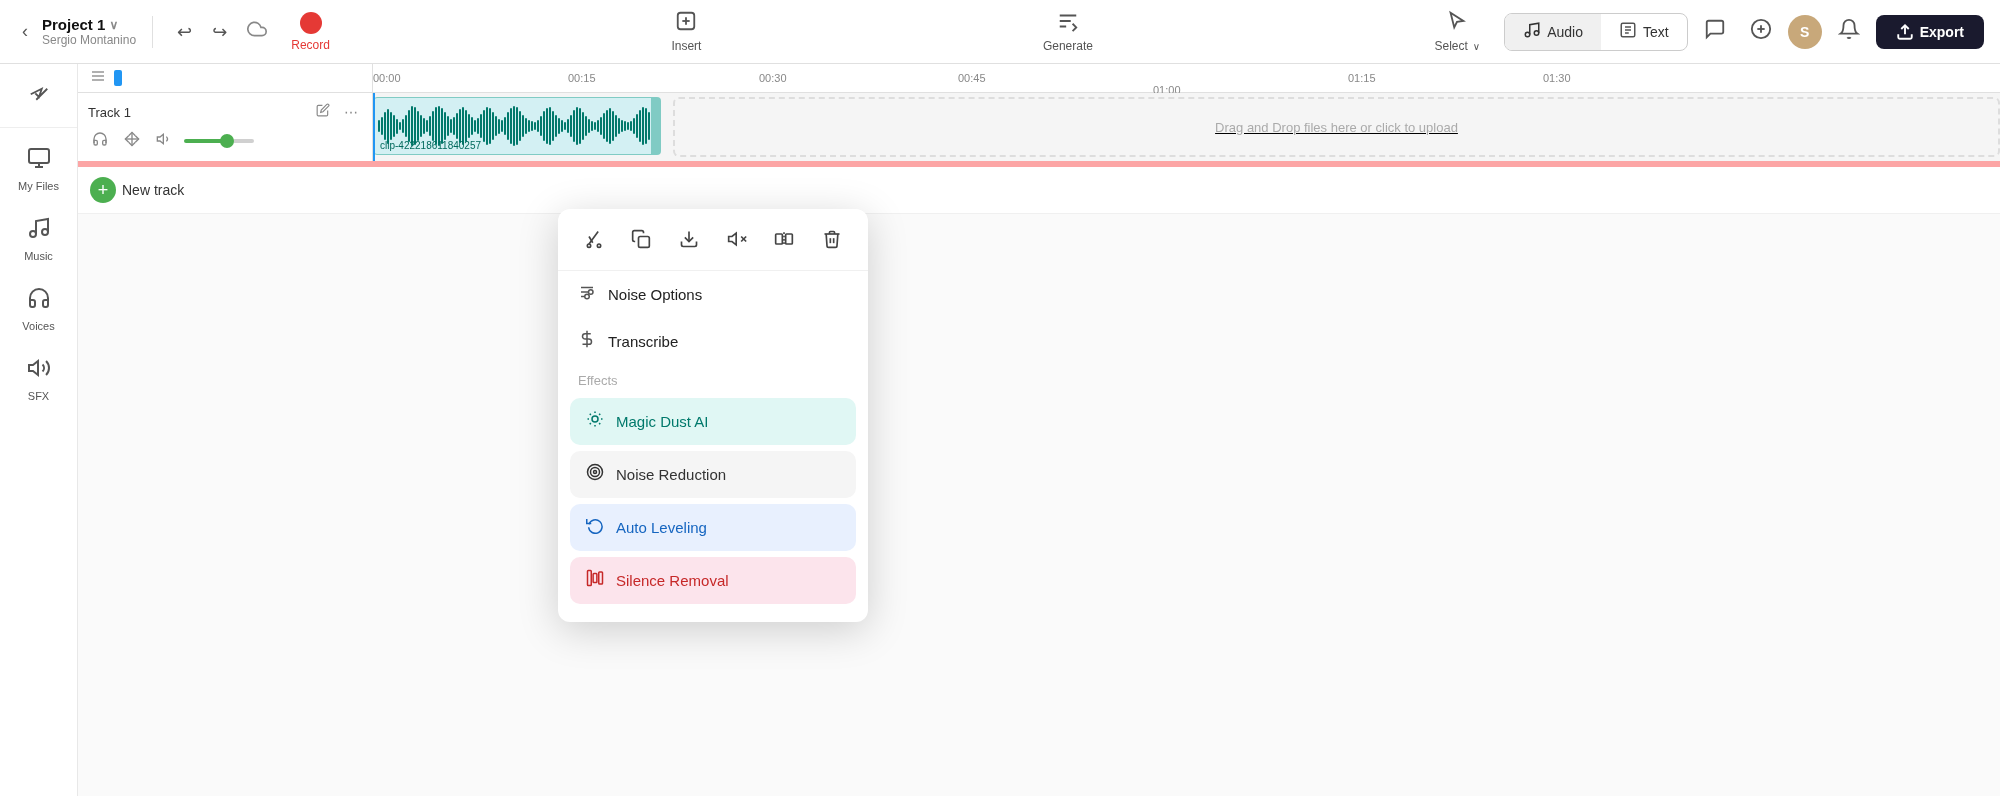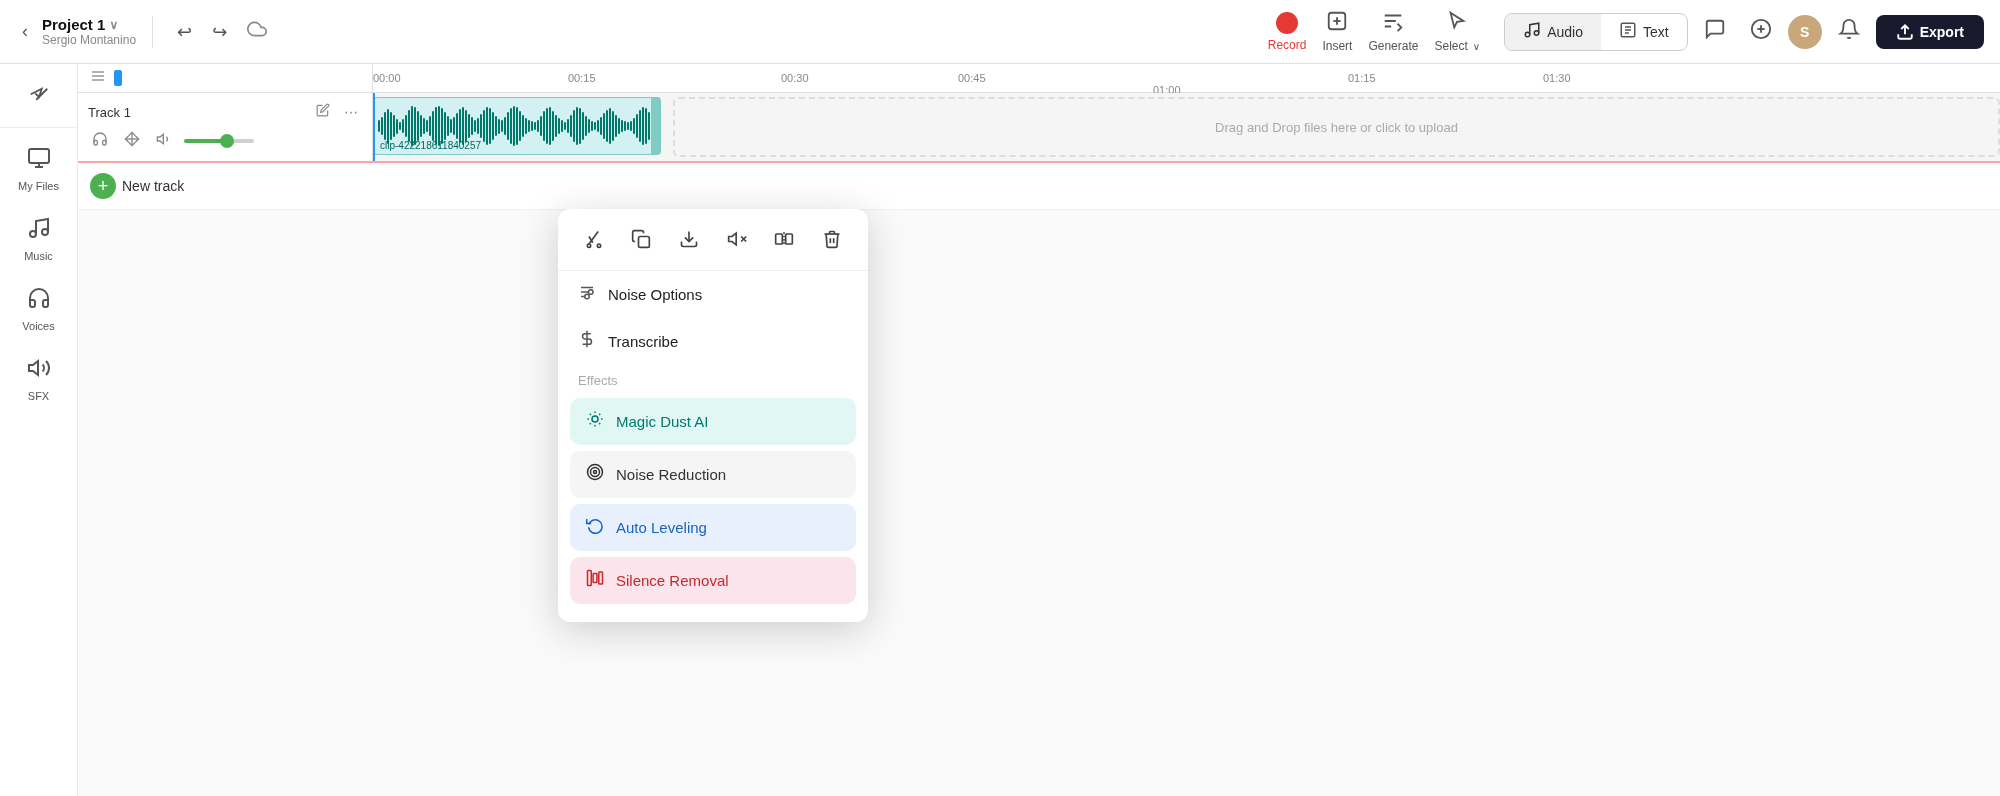--- a/index.html
+++ b/index.html
@@ -73,21 +73,22 @@
       color: #555;
       font-size: 18px;
       padding: 6px 8px;
       border-radius: 6px;
     }
 
     .toolbar-center {
       flex: 1;
       display: flex;
       align-items: center;
-      justify-content: flex-end;
+      justify-content: space-between;
+      gap: 24px;
     }
     .tool-btn {
       display: flex;
       flex-direction: column;
       align-items: center;
       gap: 2px;
       background: none;
       border: none;
       cursor: pointer;
       font-size: 12px;
@@ -532,29 +533,29 @@
             <line x1="3" y1="18" x2="21" y2="18"></line>
           </svg>
         </span>
 
         <div style="width:8px;height:16px;background:#2196f3;border-radius:2px;position:relative;margin-left:0;"></div>
       </div>
 
       <div style="flex:1;height:28px;display:flex;align-items:center;position:relative;padding-left:4px;">
         <span style="position:absolute;left:0px;font-size:11px;color:#888;">00:00</span>
         <span style="position:absolute;left:195px;font-size:11px;color:#888;">00:15</span>
-        <span style="position:absolute;left:408px;font-size:11px;color:#888;">00:30</span>
+        <span style="position:absolute;left:386px;font-size:11px;color:#888;">00:30</span>
         <span style="position:absolute;left:585px;font-size:11px;color:#888;">00:45</span>
         <span style="position:absolute;left:780px;font-size:11px;color:#888;margin-top:24px;">01:00</span>
         <span style="position:absolute;left:975px;font-size:11px;color:#888;">01:15</span>
         <span style="position:absolute;left:1170px;font-size:11px;color:#888;">01:30</span>
       </div>
     </div>
 
-    <div style="display:flex;border-bottom:2px solid #fca5a5;position:relative;">
+    <div style="display:flex;border-bottom:6px solid #fca5a5;position:relative;">
 
       <div style="width:295px;min-width:295px;background:#fff;border-right:1px solid #e0e0e0;padding:8px 10px;display:flex;flex-direction:column;gap:6px;">
         <div style="display:flex;align-items:center;gap:6px;">
           <span style="font-size:13px;font-weight:500;color:#333;flex:1;">Track 1</span>
           <button class="track-icon-btn">
             <svg width="14" height="14" viewBox="0 0 24 24" fill="none" stroke="#888" stroke-width="2">
               <path d="M11 4H4a2 2 0 0 0-2 2v14a2 2 0 0 0 2 2h14a2 2 0 0 0 2-2v-7"></path>
               <path d="M18.5 2.5a2.121 2.121 0 0 1 3 3L12 15l-4 1 1-4 9.5-9.5z"></path>
             </svg>
           </button>
@@ -687,21 +688,21 @@
               <div style="width: 2px; min-width: 2px; height: 14px; background: rgb(0, 121, 107); border-radius: 1px; flex-shrink: 0;"></div>
               <div style="width: 2px; min-width: 2px; height: 12px; background: rgb(0, 121, 107); border-radius: 1px; flex-shrink: 0;"></div>
             </div>
           <span style="position:absolute;bottom:3px;left:6px;font-size:10px;color:#00695c;font-weight:500;">clip-422218611840257</span>
         </div>
 
         <div style="position:absolute;left:278px;top:4px;width:10px;height:58px;background:#80cbc4;border-radius:0 4px 4px 0;cursor:ew-resize;"></div>
 
         <div style="position:absolute;left:0;top:0;width:2px;height:100%;background:#2196f3;z-index:5;"></div>
 
-        <div style="position:absolute;left:300px;right:0;top:4px;bottom:4px;border:2px dashed #ddd;border-radius:6px;display:flex;align-items:center;justify-content:center;">
+        <div style="position:absolute;left:300px;right:0;top:4px;bottom:4px;border:2px dashed #ddd;border-radius:6px;display:flex;align-items:center;justify-content:center;text-decoration:underline;">
           <span style="color:#aaa;font-size:13px;">Drag and Drop files here or click to upload</span>
         </div>
       </div>
     </div>
 
     <div style="display:flex;background:#fff;border-bottom:1px solid #f0f0f0;">
       <div style="width:295px;padding:10px 12px;">
         <button class="new-track-btn">
           <div class="new-track-circle">+</div>
           <span>New track</span>

